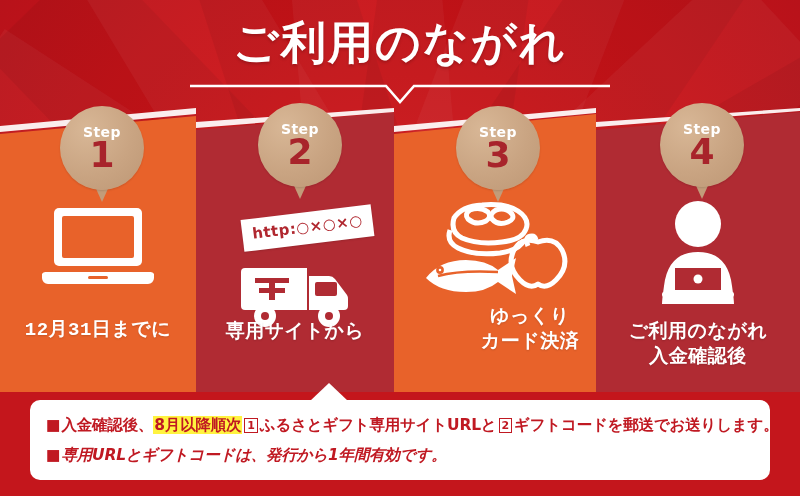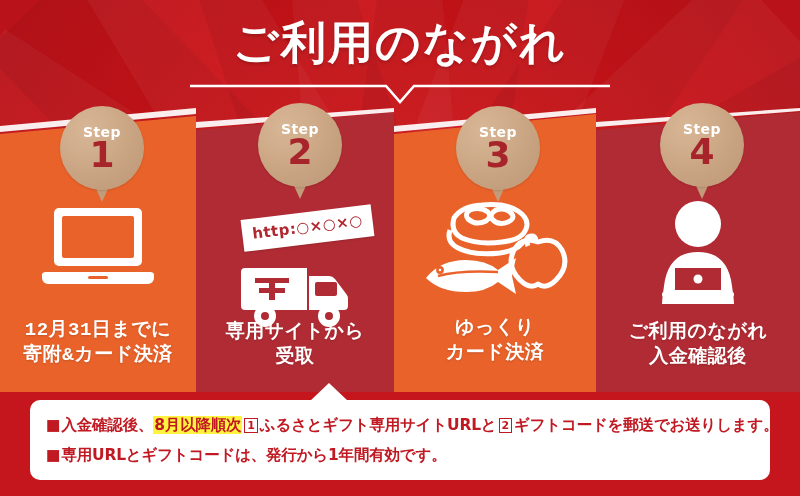--- a/index.html
+++ b/index.html
@@ -137,21 +137,20 @@
       <div class="icon-box" style="top:96px;">
         <svg width="112" height="86" viewBox="0 0 112 86">
           <rect x="12" y="4" width="88" height="58" rx="5" fill="#ffffff"></rect>
           <rect x="20" y="12" width="72" height="42" rx="2" fill="#e8622a"></rect>
           <path d="M4 68 H108 a4 4 0 0 1 4 6 a6 6 0 0 1 -6 6 H6 a6 6 0 0 1 -6 -6 a4 4 0 0 1 4 -6 z" fill="#ffffff"></path>
           <rect x="46" y="72" width="20" height="3" rx="1.5" fill="#e8622a"></rect>
         </svg>
       </div>
       <div class="caption" style="top:210px;">
         <div>12月31日までに</div>
-        <div>寄附&amp;カード決済</div>
       </div>
     </div>
 
     <div class="panel p2">
       <svg class="flag" viewBox="0 0 198 284" preserveAspectRatio="none">
         <polygon points="0,22 198,4 198,284 0,284" fill="#b02b33"></polygon>
         <polygon points="0,14 198,0 198,4 0,20" fill="#ffffff" opacity="0.92"></polygon>
       </svg>
       <div class="url-banner" style="left:46px;top:104px;">http:○×○×○</div>
       <div class="icon-box" style="top:150px;">
@@ -163,21 +162,20 @@
           <rect x="32" y="25" width="6" height="17" fill="#b02b33"></rect>
           <rect x="22" y="30" width="26" height="5" fill="#b02b33"></rect>
           <circle cx="28" cy="58" r="11" fill="#ffffff"></circle>
           <circle cx="28" cy="58" r="4" fill="#b02b33"></circle>
           <circle cx="92" cy="58" r="11" fill="#ffffff"></circle>
           <circle cx="92" cy="58" r="4" fill="#b02b33"></circle>
         </svg>
       </div>
       <div class="caption" style="top:210px;">
         <div>専用サイトから</div>
-        <div>受取</div>
       </div>
     </div>
 
     <div class="panel p3">
       <svg class="flag" viewBox="0 0 202 284" preserveAspectRatio="none">
         <polygon points="0,26 202,6 202,284 0,284" fill="#e8622a"></polygon>
         <polygon points="0,18 202,0 202,5 0,24" fill="#ffffff" opacity="0.92"></polygon>
       </svg>
       <div class="icon-box" style="top:88px;">
         <svg width="150" height="108" viewBox="0 0 150 108">
@@ -193,21 +191,21 @@
           </g>
           <g fill="#ffffff">
             <path d="M6 82 q14 -18 40 -18 q20 0 32 10 l18 -12 l-4 18 l4 18 l-18 -12 q-12 10 -32 10 q-26 0 -40 -14 z"></path>
           </g>
           <g fill="none" stroke="#e8622a" stroke-width="2.6">
             <path d="M18 80 q22 -6 60 -4"></path>
             <circle cx="20" cy="74" r="2.6"></circle>
           </g>
         </svg>
       </div>
-      <div class="caption" style="top:206px;">
+      <div class="caption" style="top:195px;margin-left:35px;">
         <div>ゆっくり</div>
         <div>カード決済</div>
       </div>
     </div>
 
     <div class="panel p4">
       <svg class="flag" viewBox="0 0 204 284" preserveAspectRatio="none">
         <polygon points="0,22 204,4 204,284 0,284" fill="#b02b33"></polygon>
         <polygon points="0,14 204,0 204,3 0,19" fill="#ffffff" opacity="0.92"></polygon>
       </svg>
@@ -255,19 +253,19 @@
   </div>
 
   <div class="footer">
     <div class="note-card">
       <div class="notch"></div>
 
       <div class="note" style="top:15px;text-align:center;">
         <span class="sq">■</span><span>入金確認後、</span><span class="hl">8月以降順次</span><span class="boxnum">1</span><span>ふるさとギフト専用サイトURLと</span><span class="boxnum">2</span><span>ギフトコードを郵送でお送りします。</span>
       </div>
 
-      <div class="note" style="top:45px;">
+      <div class="note" style="top:45px;font-style:italic;">
         <span class="sq">■</span><span>専用URLとギフトコードは、発行から1年間有効です。</span>
       </div>
     </div>
   </div>
 
 </div>
 
 </body></html>

